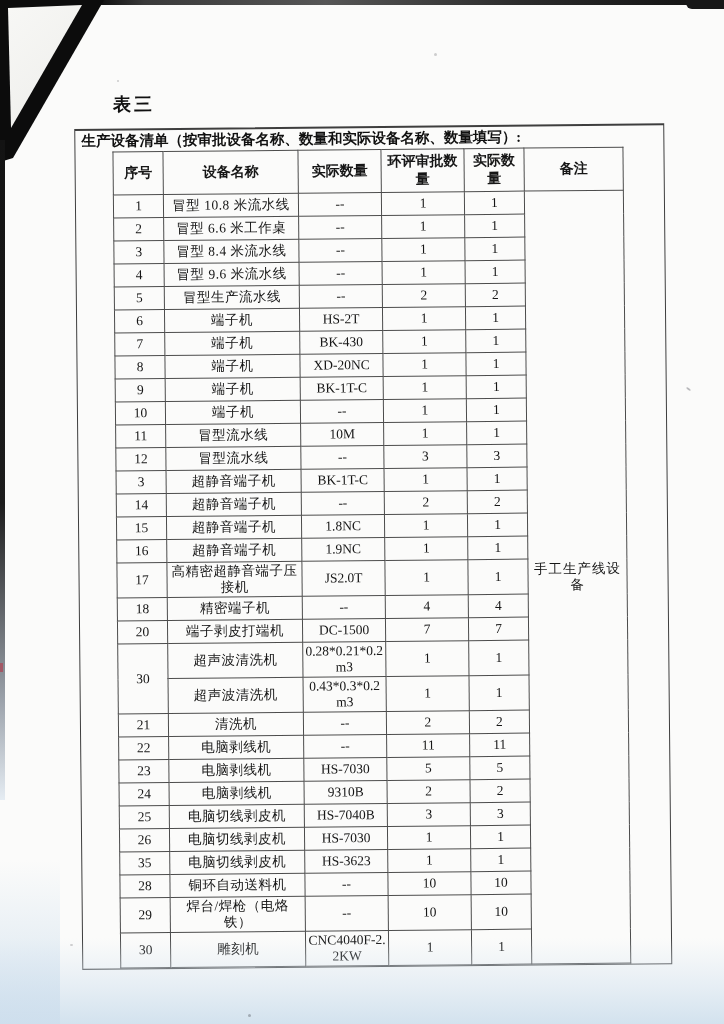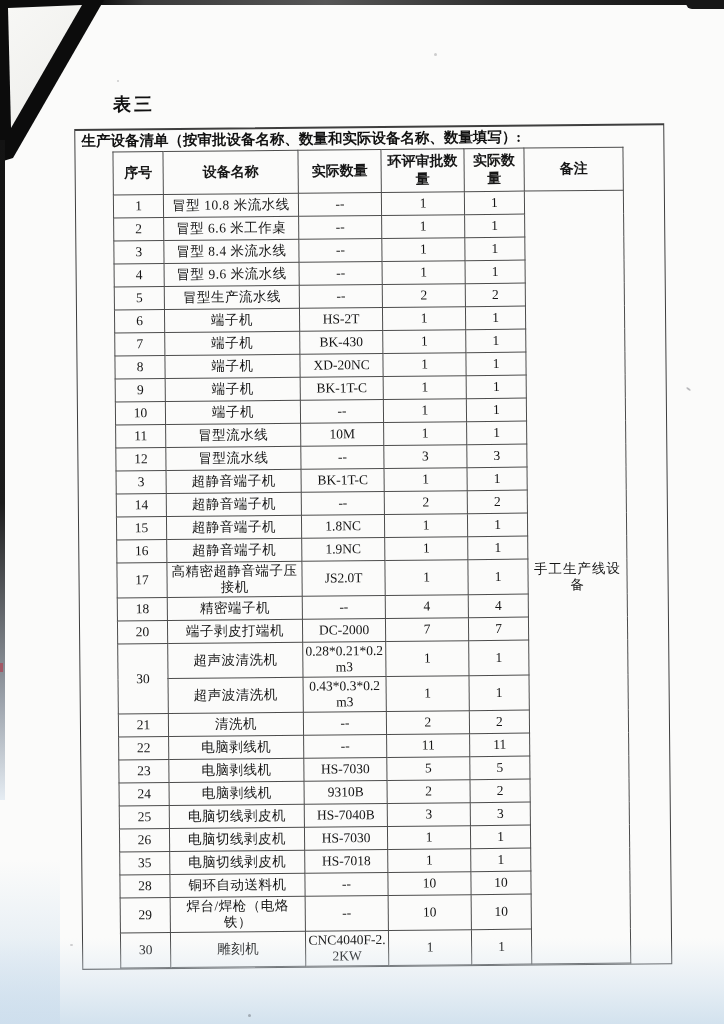--- a/index.html
+++ b/index.html
@@ -213,21 +213,21 @@
             <tr>
               <td class="c-no">18</td>
               <td class="c-name">精密端子机</td>
               <td class="c-model">--</td>
               <td class="c-qty">4</td>
               <td class="c-qty">4</td>
             </tr>
             <tr>
               <td class="c-no">20</td>
               <td class="c-name">端子剥皮打端机</td>
-              <td class="c-model">DC-2000</td>
+              <td class="c-model">DC-1500</td>
               <td class="c-qty">7</td>
               <td class="c-qty">7</td>
             </tr>
             <tr>
               <td class="c-no" rowspan="2">30</td>
               <td class="c-name">超声波清洗机</td>
               <td class="c-model">0.28*0.21*0.2m3</td>
               <td class="c-qty">1</td>
               <td class="c-qty">1</td>
             </tr>
@@ -275,21 +275,21 @@
             <tr>
               <td class="c-no">26</td>
               <td class="c-name">电脑切线剥皮机</td>
               <td class="c-model">HS-7030</td>
               <td class="c-qty">1</td>
               <td class="c-qty">1</td>
             </tr>
             <tr>
               <td class="c-no">35</td>
               <td class="c-name">电脑切线剥皮机</td>
-              <td class="c-model">HS-7018</td>
+              <td class="c-model">HS-3623</td>
               <td class="c-qty">1</td>
               <td class="c-qty">1</td>
             </tr>
             <tr>
               <td class="c-no">28</td>
               <td class="c-name">铜环自动送料机</td>
               <td class="c-model">--</td>
               <td class="c-qty">10</td>
               <td class="c-qty">10</td>
             </tr>

